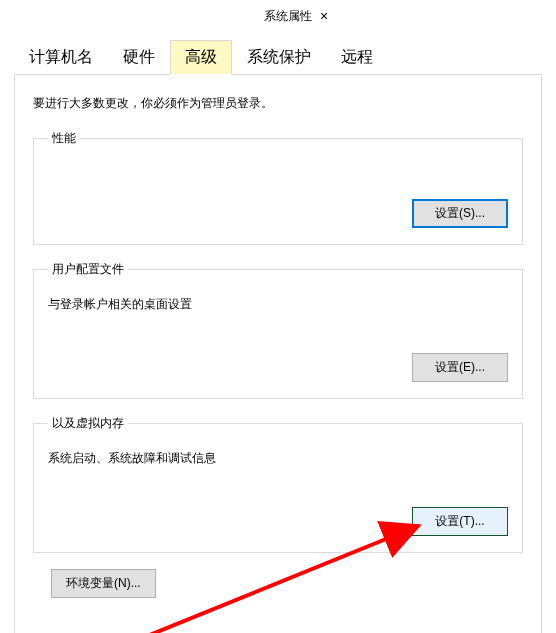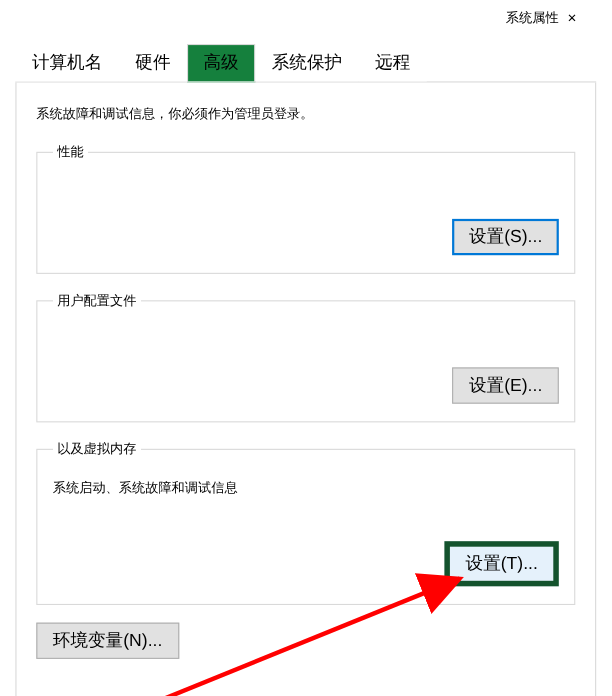--- a/index.html
+++ b/index.html
@@ -8,21 +8,21 @@
       font-size: 12px;
       background: #fff;
       width: 556px;
       height: 633px;
       position: relative;
       color: #000;
     }
 
     .titlebar {
       display: flex;
-      justify-content: flex-end;
+      justify-content: center;
       align-items: center;
       padding: 8px 24px;
       height: 32px;
       margin-left: 44px;
     }
     .titlebar .title { font-size: 12px; }
     .titlebar .close { font-size: 14px; cursor: pointer; padding: 4px 8px; }
 
     .dialog-body {
       padding: 8px 14px;
@@ -39,21 +39,21 @@
       border-bottom: none;
       cursor: pointer;
       background: #fff;
       font-size: 16px;
       position: relative;
     }
     .tab.active {
       border: 1px solid #d9d9d9;
       border-bottom: 1px solid #fff;
       margin-bottom: -1px;
-      background: #15803d;
+      background: #fef9c3;
     }
 
     .tab-content {
       border: 1px solid #d9d9d9;
       border-top: none;
       padding: 20px 18px 16px 18px;
       min-height: 560px;
     }
 
     .intro {
@@ -78,31 +78,32 @@
     .btn-row {
       display: flex;
       justify-content: flex-end;
       margin-top: 40px;
     }
     .btn {
       min-width: 96px;
       padding: 5px 14px;
       background: #e1e1e1;
       border: 1px solid #adadad;
-      font-size: 16px;
+      font-size: 12px;
       cursor: pointer;
       font-family: inherit;
+      margin-left: 18px;
     }
     .btn.focused {
       border: 2px solid #0078d7;
       padding: 4px 13px;
       background: #e1e1e1;
     }
     .btn.highlight {
-      border: 5px solid #14532d;
+      border: 1px solid #14532d;
       background: #e5f1fb;
     }
 
     .footer-row {
       display: flex;
       justify-content: flex-start;
       margin-top: 14px;
     }
 
     .arrow-annot {
@@ -127,31 +128,32 @@
   <div class="tabs">
     <div class="tab"><span>计算机名</span></div>
     <div class="tab"><span>硬件</span></div>
     <div class="tab active"><span>高级</span></div>
     <div class="tab"><span>系统保护</span></div>
     <div class="tab"><span>远程</span></div>
   </div>
 
   <div class="tab-content">
 
-    <div class="intro">系统故障和调试信息，你必须作为管理员登录。</div>
+    <div class="intro">要进行大多数更改，你必须作为管理员登录。</div>
 
     <fieldset class="group">
       <legend>性能</legend>
       <div class="btn-row">
         <button class="btn focused">设置(S)...</button>
       </div>
     </fieldset>
 
     <fieldset class="group">
       <legend>用户配置文件</legend>
+      <div class="group-desc">与登录帐户相关的桌面设置</div>
       <div class="btn-row">
         <button class="btn">设置(E)...</button>
       </div>
     </fieldset>
 
     <fieldset class="group">
       <legend>以及虚拟内存</legend>
       <div class="group-desc">系统启动、系统故障和调试信息</div>
       <div class="btn-row">
         <button class="btn highlight">设置(T)...</button>

